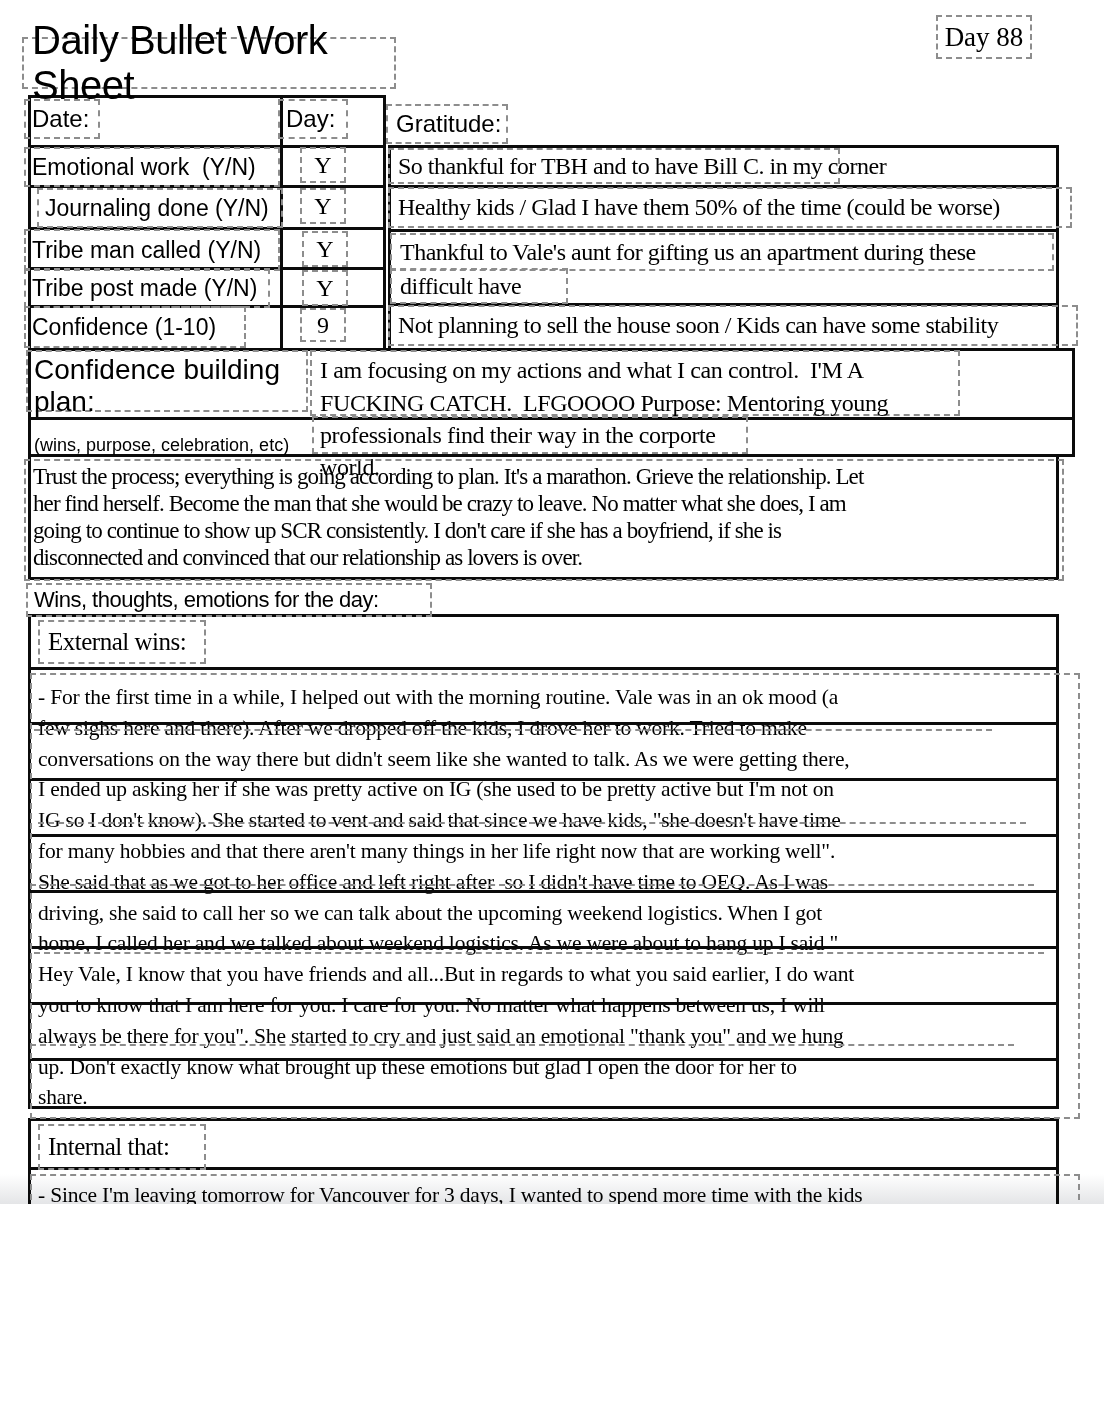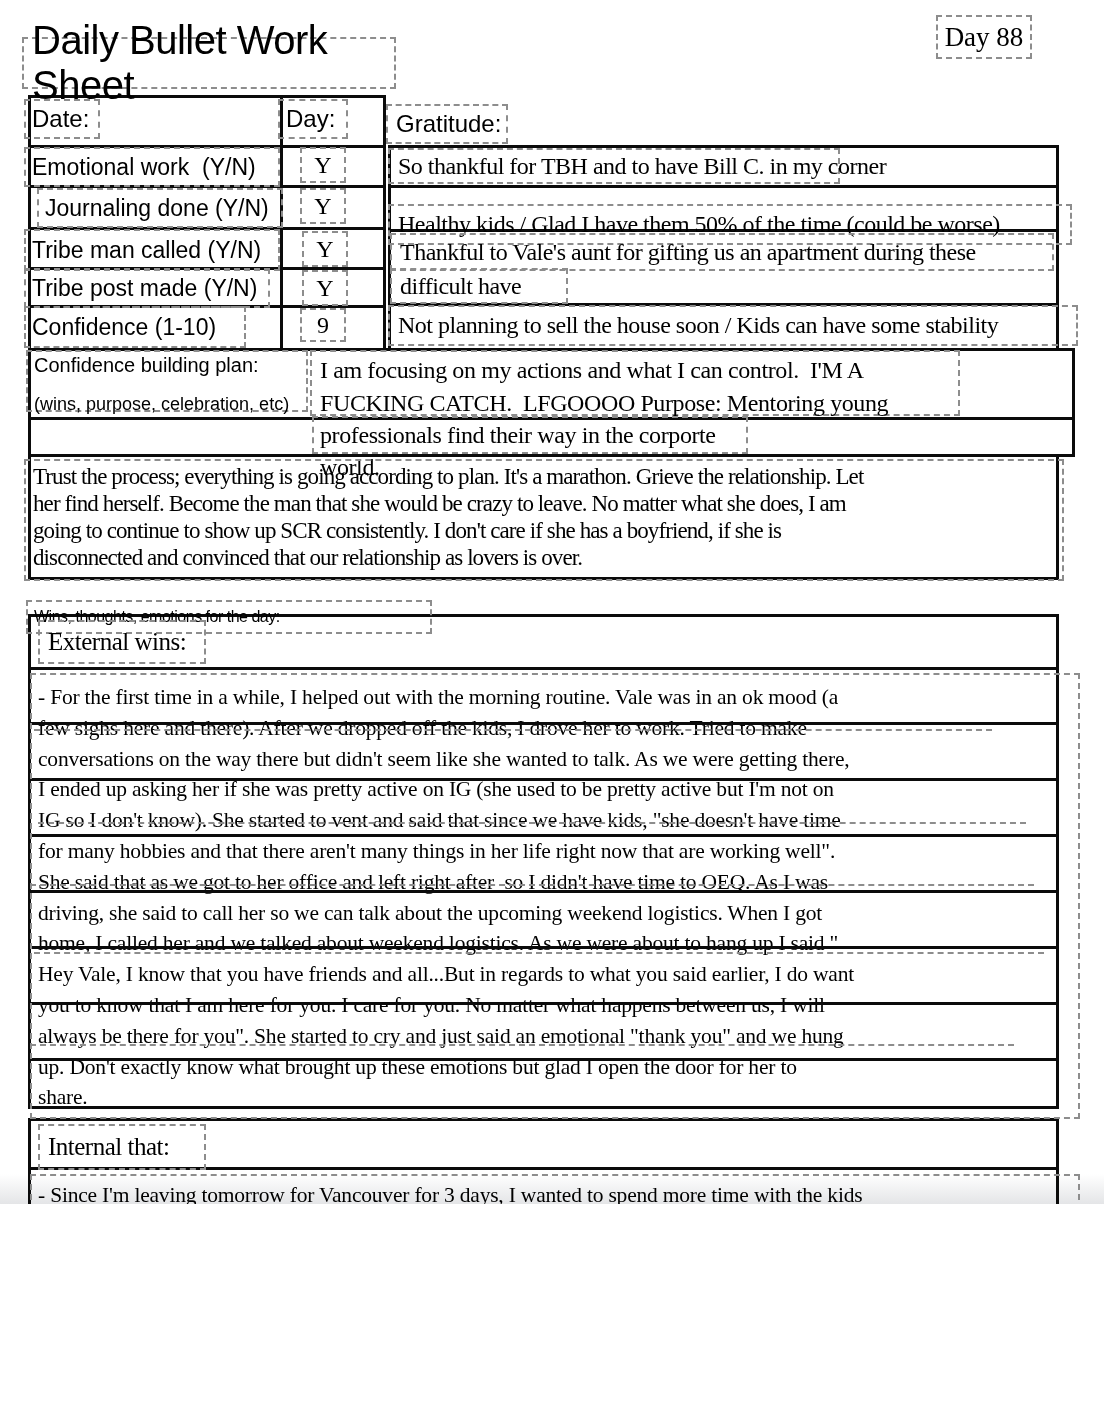--- a/index.html
+++ b/index.html
@@ -93,45 +93,45 @@
   <div class="dbox lab" style="left:24px;top:268px;width:246px;height:40px;">Tribe post made (Y/N)</div>
   <div class="dbox lab" style="left:24px;top:306px;width:222px;height:42px;">Confidence (1-10)</div>
 
   <div class="dbox val" style="left:300px;top:147px;width:46px;height:36px;">Y</div>
   <div class="dbox val" style="left:300px;top:188px;width:46px;height:36px;">Y</div>
   <div class="dbox val" style="left:302px;top:231px;width:46px;height:36px;">Y</div>
   <div class="dbox val" style="left:302px;top:270px;width:46px;height:36px;">Y</div>
   <div class="dbox val" style="left:300px;top:308px;width:46px;height:34px;">9</div>
 
   <div class="dbox gitem" style="left:388px;top:148px;width:452px;height:36px;">So thankful for TBH and to have Bill C. in my corner</div>
-  <div class="dbox gitem" style="left:388px;top:204px;width:684px;height:41px;">Healthy kids / Glad I have them 50% of the time (could be worse)</div>
+  <div class="dbox gitem" style="left:388px;top:187px;width:684px;height:41px;">Healthy kids / Glad I have them 50% of the time (could be worse)</div>
   <div class="dbox gitem" style="left:390px;top:233px;width:664px;height:38px;">Thankful to Vale's aunt for gifting us an apartment during these</div>
   <div class="dbox gitem" style="left:390px;top:268px;width:178px;height:36px;">difficult have</div>
   <div class="dbox gitem" style="left:388px;top:305px;width:690px;height:41px;">Not planning to sell the house soon / Kids can have some stability</div>
 
   <div class="dbox" style="left:26px;top:350px;width:282px;height:62px;">
-    <div class="sans" style="font-size:20px;padding:2px 0 0 6px;">Confidence building plan:</div>
+    <div class="sans" style="font-size:28px;padding:2px 0 0 6px;">Confidence building plan:</div>
     <div class="sans" style="font-size:18px;padding:2px 0 0 6px;margin-top:15px;">(wins, purpose, celebration, etc)</div>
   </div>
 
   <div class="dbox" style="left:310px;top:350px;width:650px;height:66px;">
     <div class="body-text serif" style="position:static;font-size:24px;line-height:33px;padding:2px 0 0 8px;letter-spacing:-0.4px;">I am focusing on my actions and what I can control.  I'M A
 FUCKING CATCH.  LFGOOOO Purpose: Mentoring young</div>
   </div>
   <div class="dbox" style="left:312px;top:416px;width:436px;height:38px;">
     <div class="body-text serif" style="position:static;font-size:24px;line-height:32px;padding:1px 0 0 6px;letter-spacing:-0.4px;">professionals find their way in the corporte world.</div>
   </div>
 
   <div class="dbox" style="left:24px;top:459px;width:1040px;height:122px;"></div>
   <div class="body-text serif" style="left:33px;top:463px;width:1022px;font-size:23px;line-height:27px;letter-spacing:-0.9px;">Trust the process; everything is going according to plan. It's a marathon. Grieve the relationship. Let
 her find herself. Become the man that she would be crazy to leave. No matter what she does, I am
 going to continue to show up SCR consistently. I don't care if she has a boyfriend, if she is
 disconnected and convinced that our relationship as lovers is over.</div>
 
-  <div class="dbox lab" style="left:26px;top:600px;width:406px;height:34px;font-size:16px;letter-spacing:-0.5px;">Wins, thoughts, emotions for the day:</div>
+  <div class="dbox lab" style="left:26px;top:583px;width:406px;height:34px;font-size:22px;letter-spacing:-0.5px;">Wins, thoughts, emotions for the day:</div>
 
   <div class="dbox gitem" style="left:38px;top:620px;width:168px;height:44px;font-size:25px;">External wins:</div>
   <div class="body-text serif" style="left:38px;top:682px;width:1024px;font-size:21.5px;line-height:30.8px;letter-spacing:-0.2px;">- For the first time in a while, I helped out with the morning routine. Vale was in an ok mood (a
 few sighs here and there). After we dropped off the kids, I drove her to work. Tried to make
 conversations on the way there but didn't seem like she wanted to talk. As we were getting there,
 I ended up asking her if she was pretty active on IG (she used to be pretty active but I'm not on
 IG so I don't know). She started to vent and said that since we have kids, "she doesn't have time
 for many hobbies and that there aren't many things in her life right now that are working well".
 She said that as we got to her office and left right after  so I didn't have time to OEQ. As I was
 driving, she said to call her so we can talk about the upcoming weekend logistics. When I got

